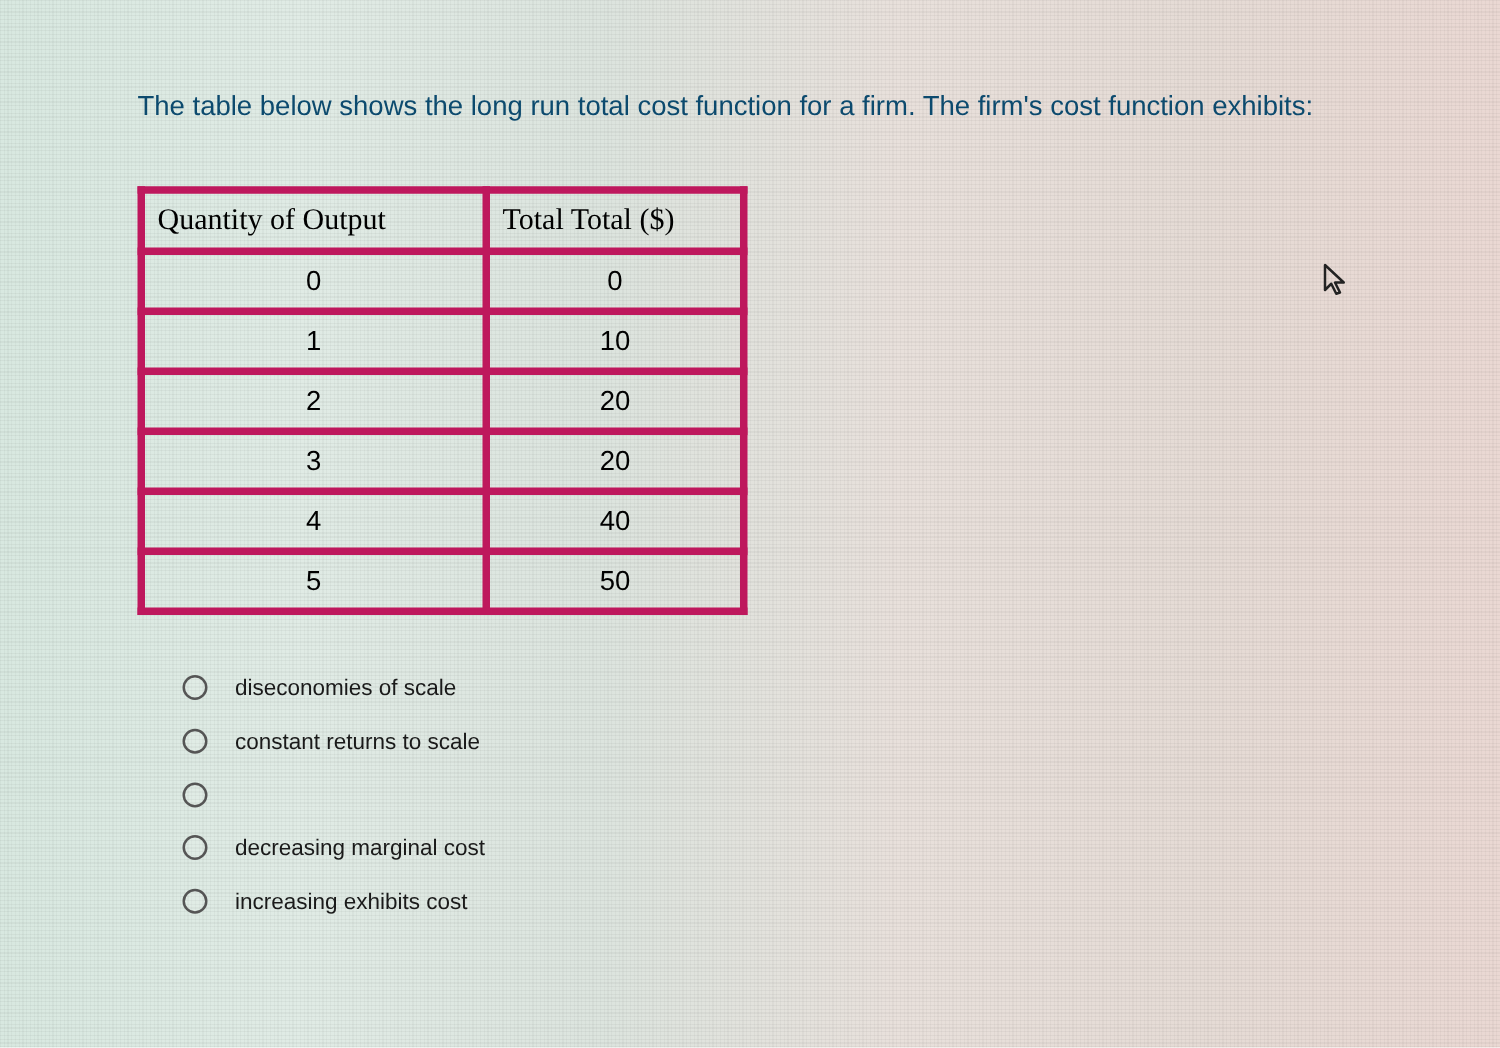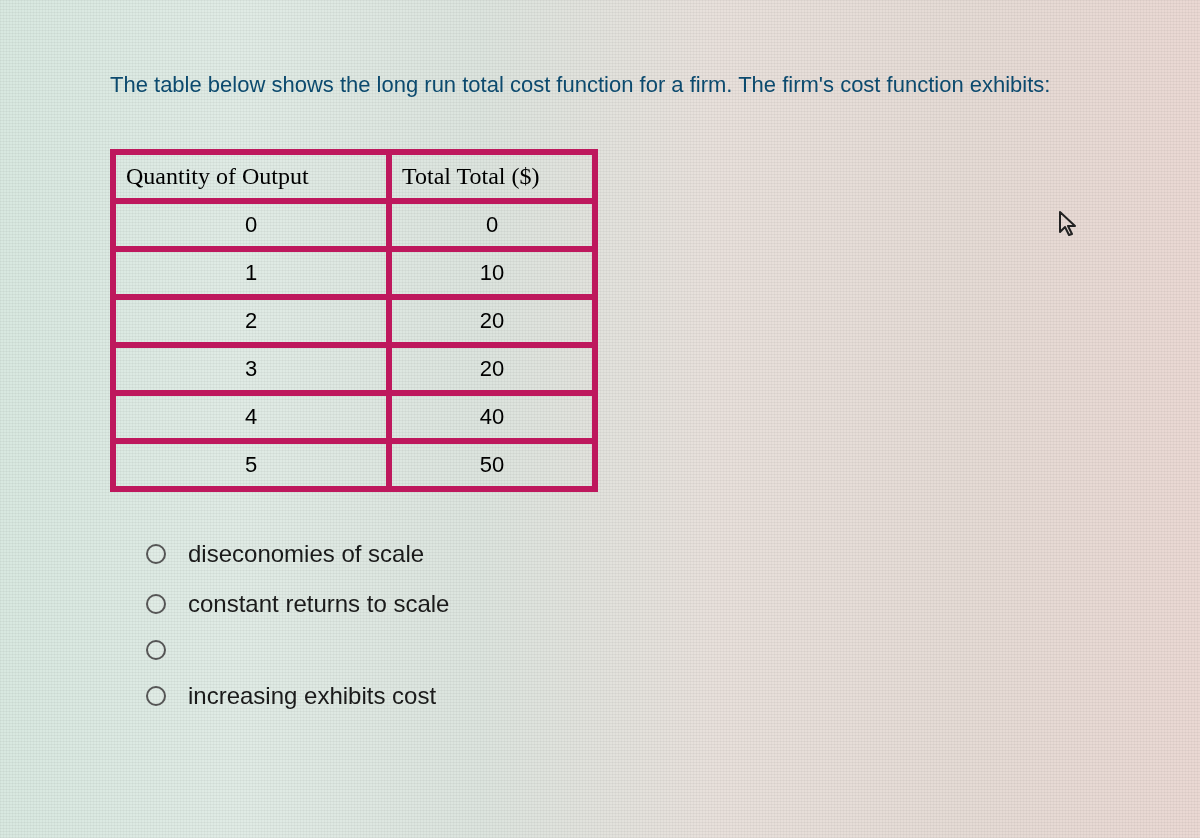--- a/index.html
+++ b/index.html
@@ -70,21 +70,21 @@
       width: 16px;
       height: 16px;
       border: 2px solid #555;
       border-radius: 50%;
       margin-right: 22px;
       flex-shrink: 0;
       background: rgba(255,255,255,0.1);
     }
     .option-label {
       color: #1a1a1a;
-      font-size: 24px;
+      font-size: 18px;
     }
     .cursor {
       position: absolute;
       top: 210px;
       right: 120px;
       width: 24px;
       height: 28px;
     }
   </style>
 </head>
@@ -135,20 +135,24 @@
     </div>
     <div class="option-row">
       <div class="radio-circle"></div>
       <div class="option-label">constant returns to scale</div>
     </div>
     <div class="option-row">
       <div class="radio-circle"></div>
     </div>
     <div class="option-row">
       <div class="radio-circle"></div>
+      <div class="option-label">decreasing marginal cost</div>
+    </div>
+    <div class="option-row">
+      <div class="radio-circle"></div>
       <div class="option-label">increasing exhibits cost</div>
     </div>
   </div>
 </div>
 
 <svg class="cursor" viewBox="0 0 24 28">
   <path d="M 4 2 L 4 22 L 9 17 L 13 25 L 16 24 L 12 16 L 19 16 Z" fill="none" stroke="#222" stroke-width="2" stroke-linejoin="round"></path>
 </svg>
 
 </body></html>

